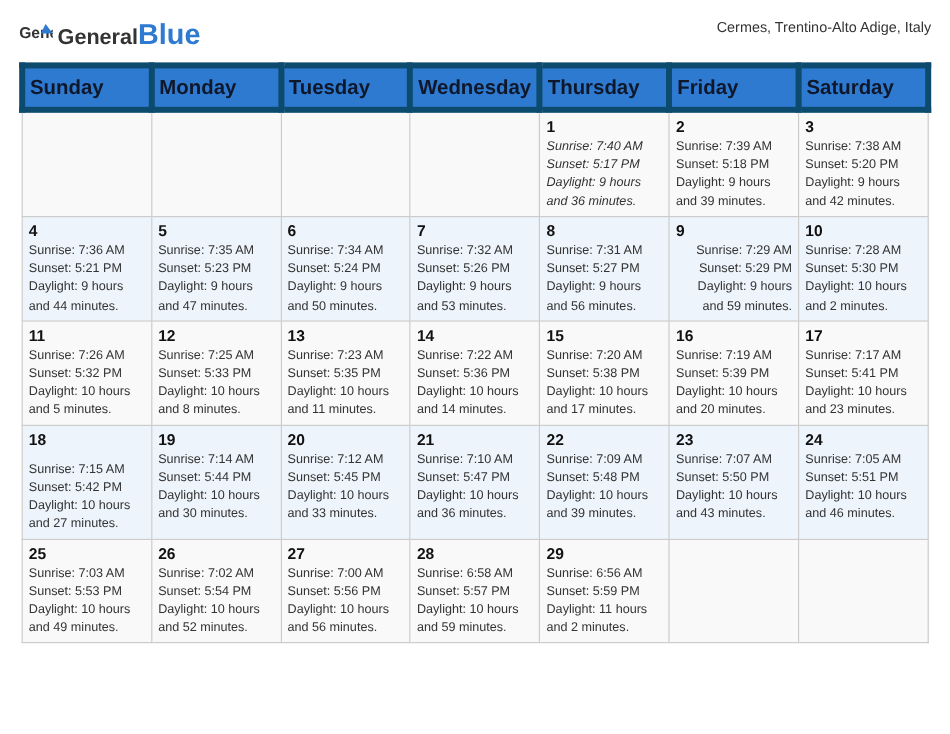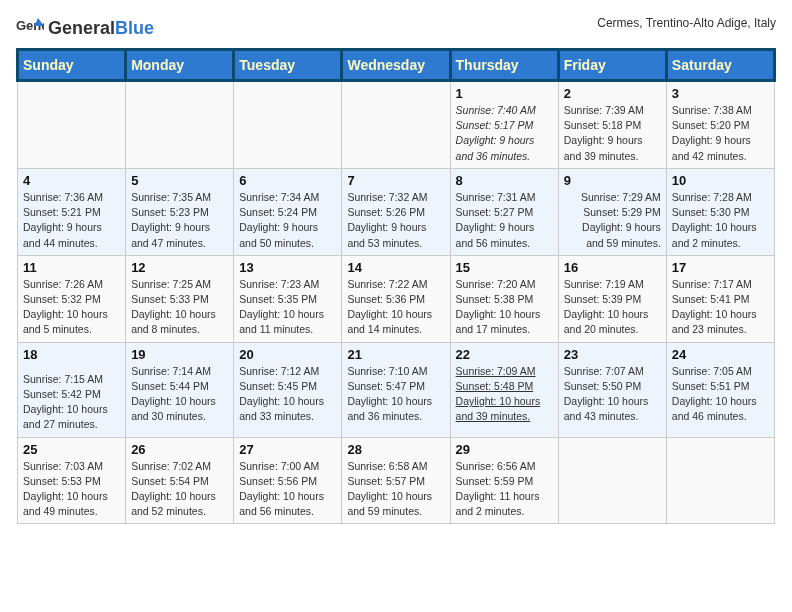--- a/index.html
+++ b/index.html
@@ -37,25 +37,25 @@
       font-size: 12px;
       color: #333;
     }
     table {
       width: 100%;
       border-collapse: collapse;
       font-size: 11px;
     }
     thead tr th {
       background-color: #2e7ad1;
-      color: #fef9c3;
+      color: #0f172a;
       padding: 6px 4px;
       text-align: left;
-      font-size: 14px;
-      border: 3px solid #0c4a6e;
+      font-size: 17px;
+      border: 5px solid #0c4a6e;
     }
     tbody tr td {
       border: 1px solid #ccc;
       padding: 4px 5px;
       vertical-align: top;
       width: 108px;
       min-height: 70px;
     }
     tbody tr:nth-child(odd) td {
       background-color: #f9f9f9;
@@ -78,21 +78,21 @@
 </head>
 <body>
 
 <div class="header-area">
   <div class="logo">
     <svg class="logo-icon" viewBox="0 0 28 24">
       <text x="0" y="14" font-size="13" font-weight="bold" fill="#333">General</text>
       <polygon points="22,2 28,10 18,10" fill="#2e7ad1"></polygon>
     </svg>
     <div>
-      <span style="font-size:18px;font-weight:bold;color:#333;">General</span><span style="font-size:18px;font-weight:bold;color:#2e7ad1;">Blue</span>
+      <span style="font-size:18px;font-weight:bold;color:#333;">General</span><span style="font-size:24px;font-weight:bold;color:#2e7ad1;">Blue</span>
     </div>
   </div>
   <div class="title-area">
     <div class="sub-title">Cermes, Trentino-Alto Adige, Italy</div>
   </div>
 </div>
 
 <table>
   <thead>
     <tr>
@@ -238,21 +238,21 @@
 Daylight: 10 hours and 33 minutes.</div>
         </td>
         <td>
           <div class="day-num">21</div>
           <div class="day-info" style="white-space: pre-line;">Sunrise: 7:10 AM
 Sunset: 5:47 PM
 Daylight: 10 hours and 36 minutes.</div>
         </td>
         <td>
           <div class="day-num">22</div>
-          <div class="day-info" style="white-space: pre-line; text-decoration: underline;">Sunrise: 7:09 AM
+          <div class="day-info" style="white-space: pre-line;">Sunrise: 7:09 AM
 Sunset: 5:48 PM
 Daylight: 10 hours and 39 minutes.</div>
         </td>
         <td>
           <div class="day-num">23</div>
           <div class="day-info" style="white-space: pre-line;">Sunrise: 7:07 AM
 Sunset: 5:50 PM
 Daylight: 10 hours and 43 minutes.</div>
         </td>
         <td>

